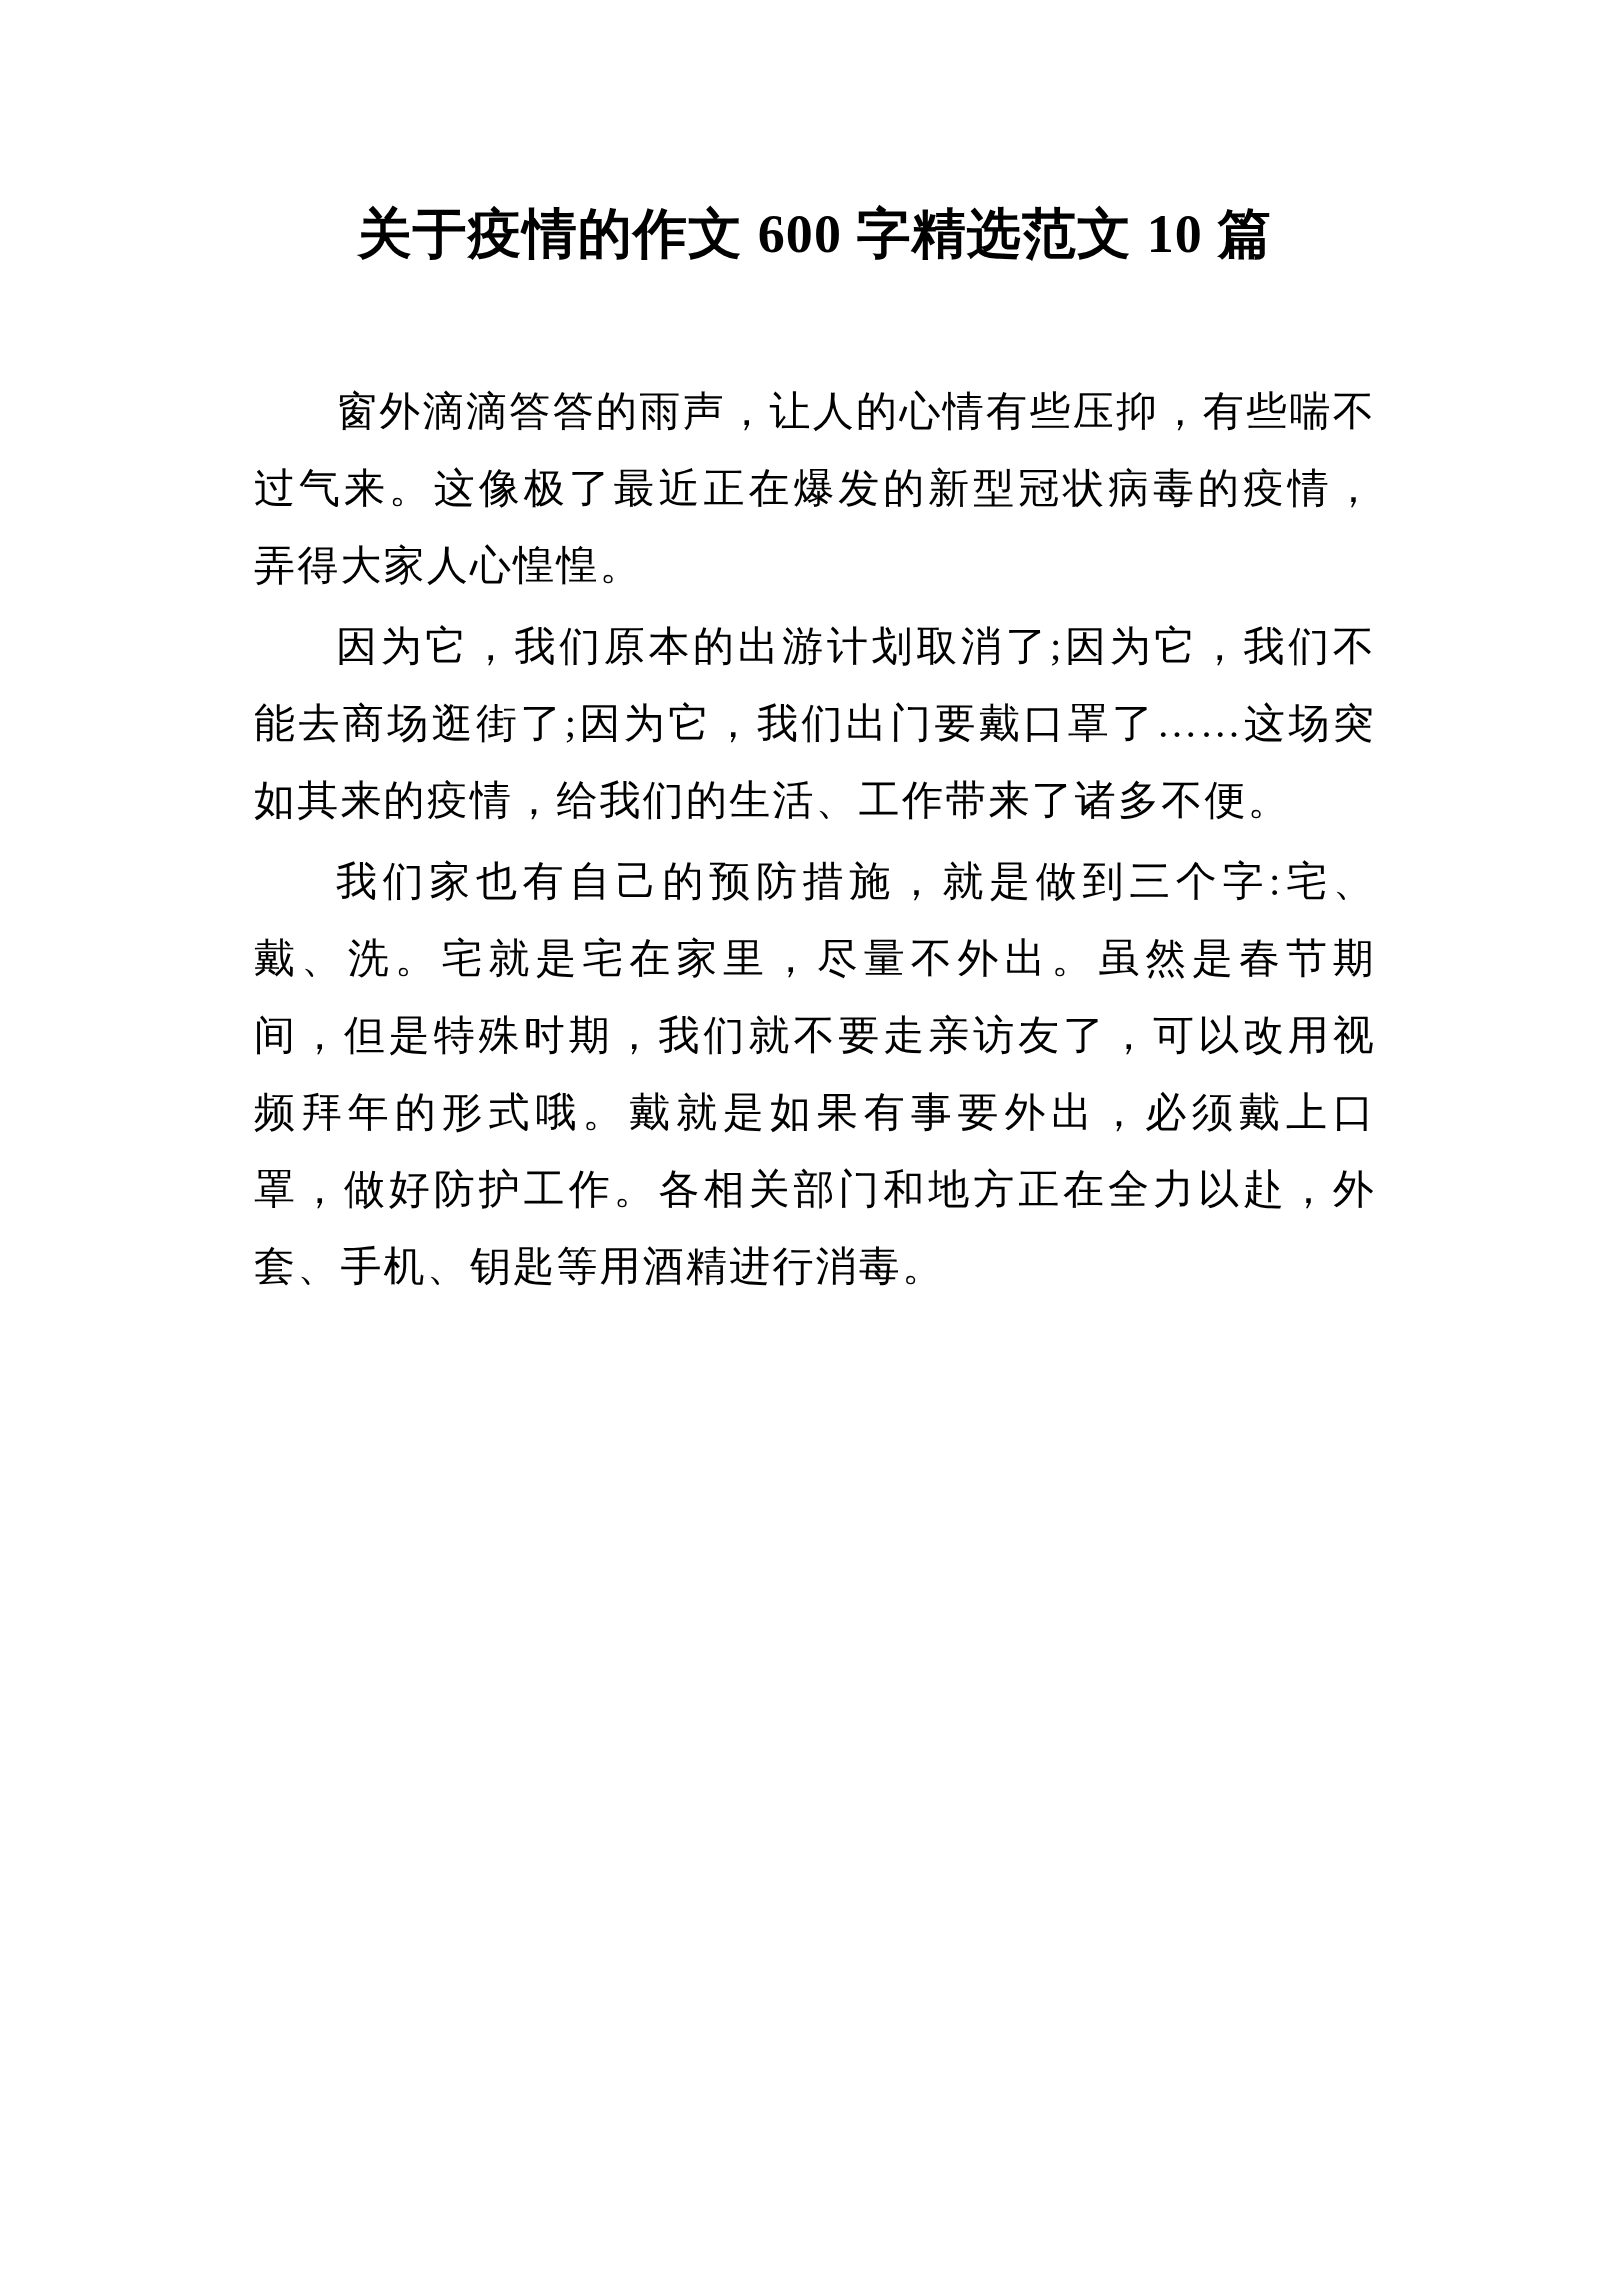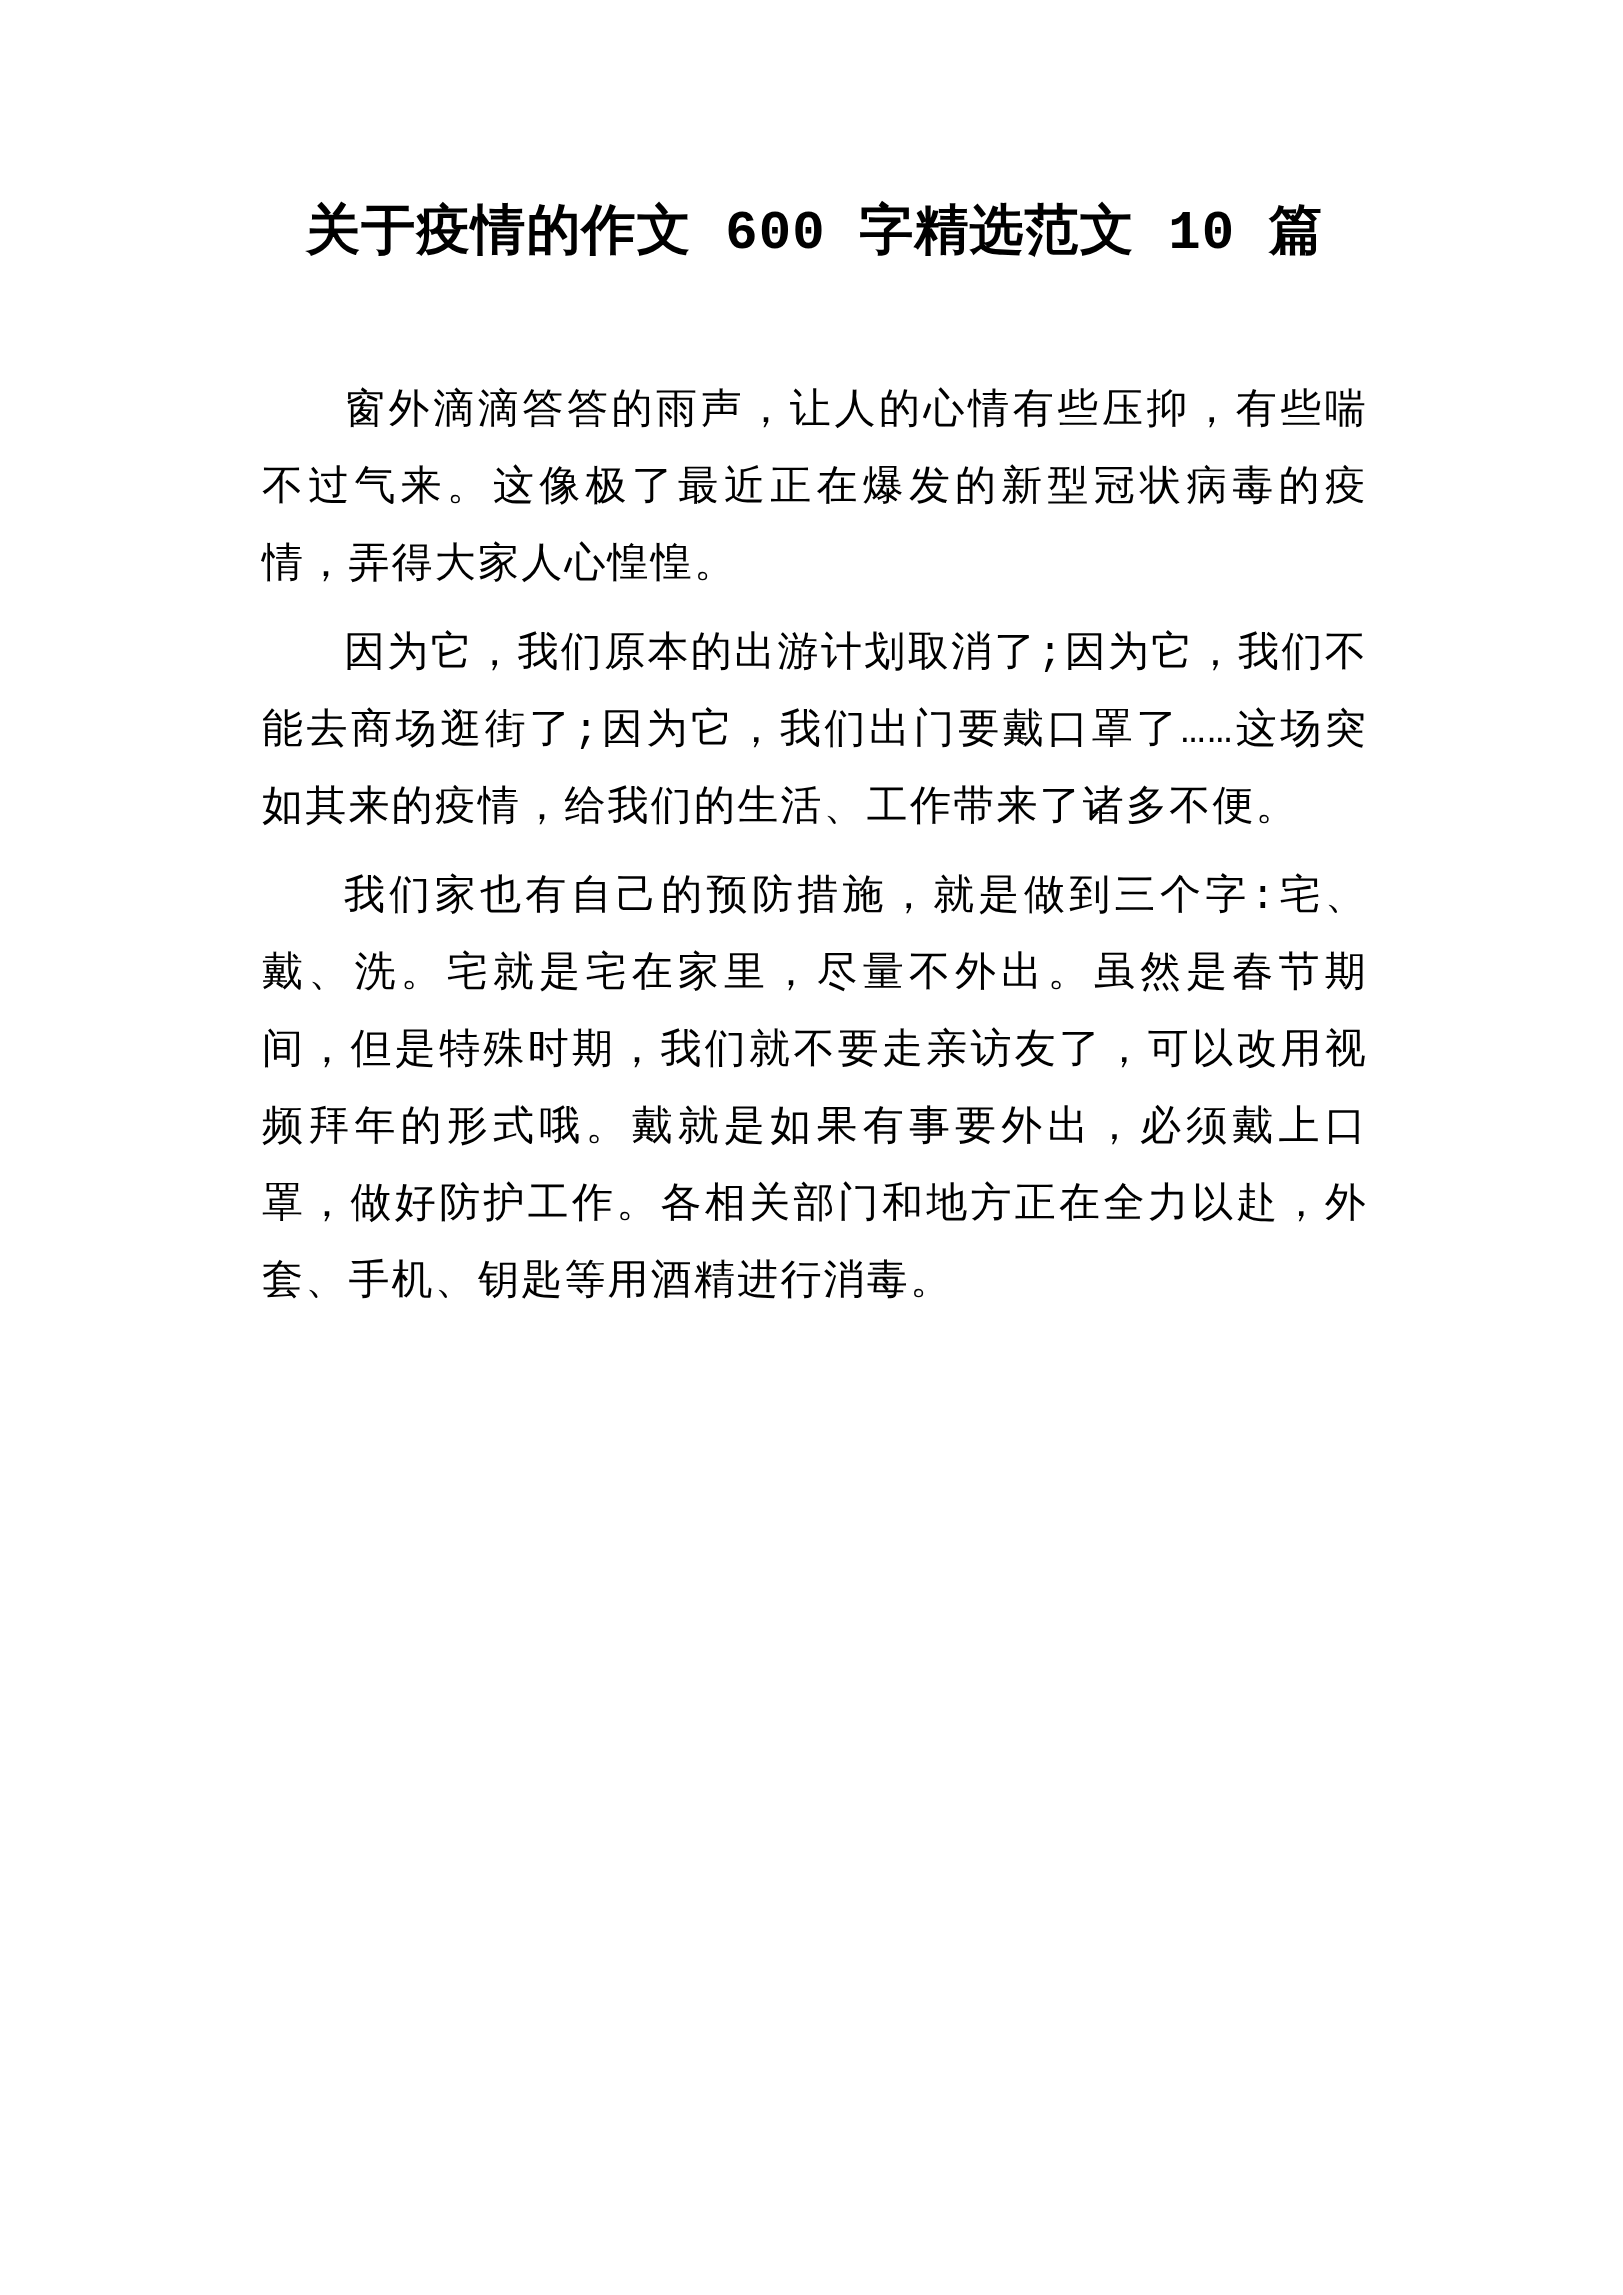--- a/index.html
+++ b/index.html
@@ -9,33 +9,33 @@
   }
   .page {
     position: relative;
     width: 1623px;
     height: 2295px;
     box-sizing: border-box;
     background: #ffffff;
     color: #000000;
     padding: 202px 243px 0 250px;
     overflow: hidden;
-    font-family: Liberation Mono, monospace;
+    font-family: Liberation Serif, serif;
   }
   .title {
     margin: 0 0 107px 0;
     font-size: 54px;
     line-height: 64px;
     font-weight: bold;
     text-align: center;
     letter-spacing: 1.1px;
     white-space: nowrap;
   }
   .para {
-    margin: 12px;
+    margin: 4px;
     font-size: 41px;
     line-height: 77px;
     letter-spacing: 2.2px;
     text-align: justify;
     text-justify: inter-character;
     text-indent: 2em;
     word-break: normal;
     overflow-wrap: break-word;
   }
 </style>

